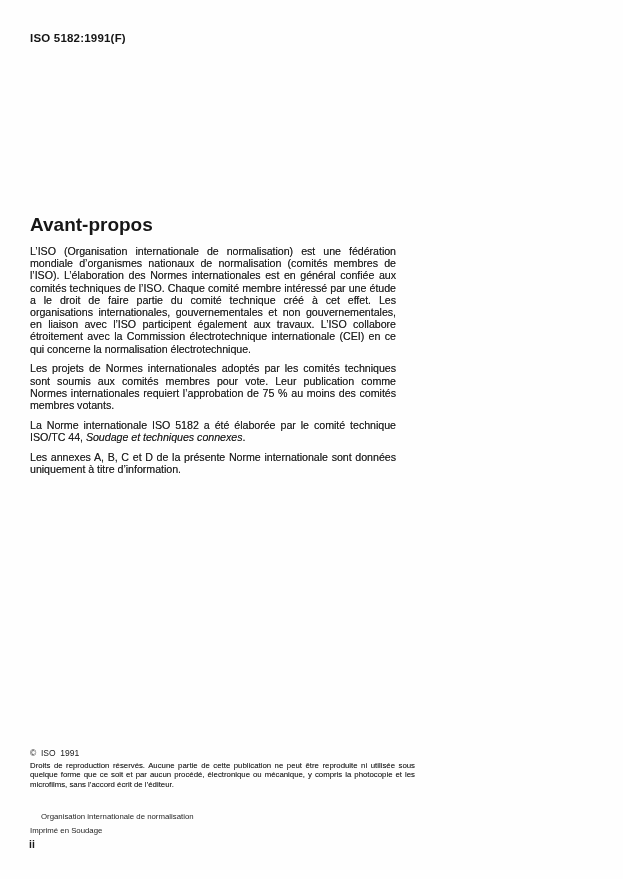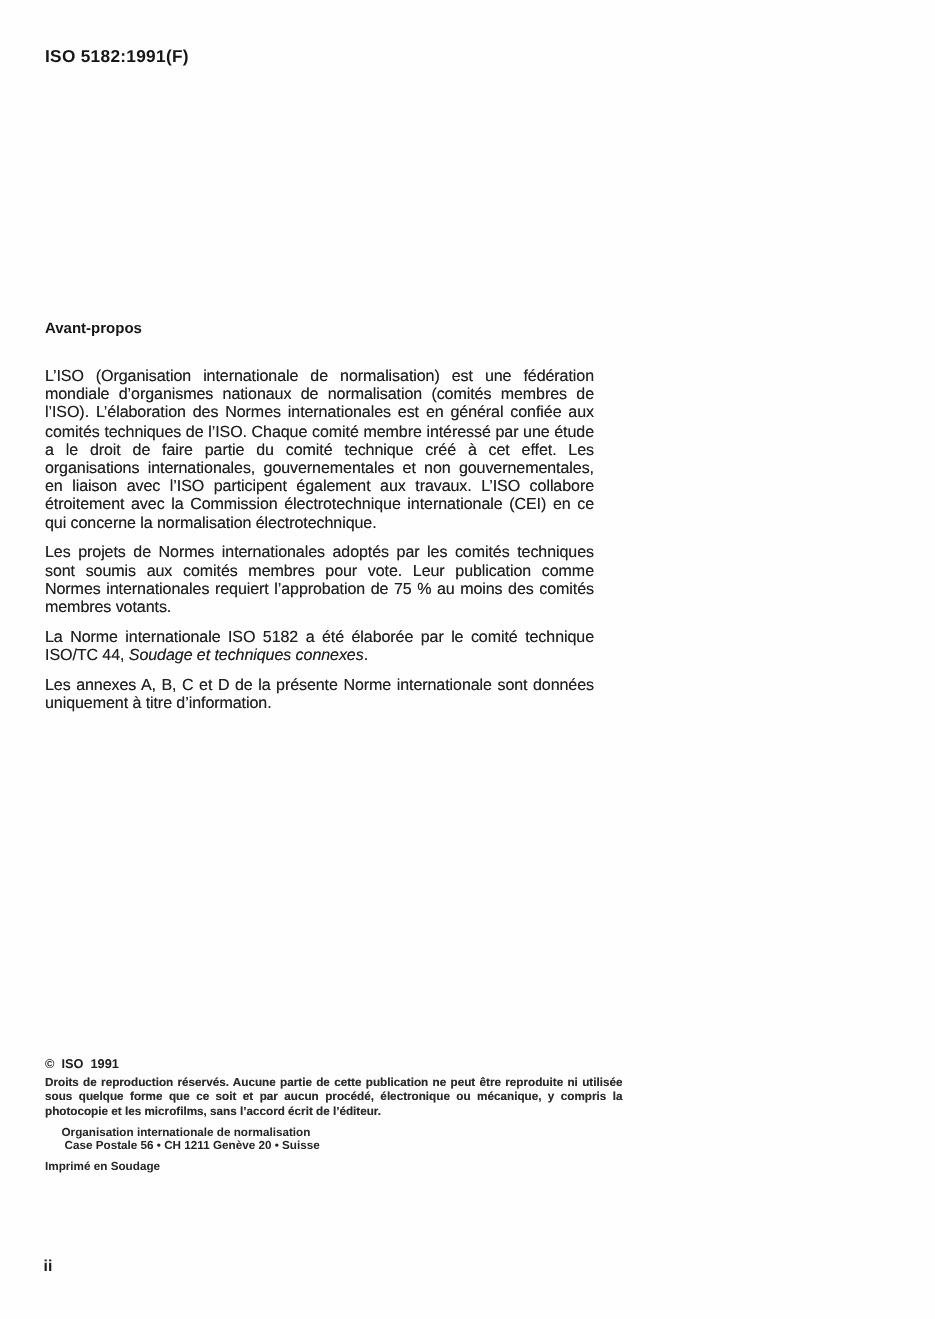--- a/index.html
+++ b/index.html
@@ -22,21 +22,21 @@
     top: 32px;
     font-size: 11.5px;
     font-weight: bold;
     letter-spacing: 0.2px;
     color: #161616;
   }
   .section-title {
     position: absolute;
     left: 30px;
     top: 214px;
-    font-size: 10px;
+    font-size: 19px;
     font-weight: bold;
     color: #161616;
   }
   .body-col {
     position: absolute;
     left: 30px;
     top: 245px;
     width: 366px;
   }
   .body-col p {
@@ -47,40 +47,39 @@
     letter-spacing: -0.05px;
     color: #202020;
     text-shadow: 0 0 0.35px rgba(20,20,20,0.55);
   }
   .italic {
     font-style: italic;
   }
   .copyright-block {
     position: absolute;
     left: 30px;
-    top: 704px;
+    top: 748px;
     width: 385px;
     color: #242424;
-    font-weight: bold;
   }
   .c-line {
     font-size: 8.5px;
     white-space: pre;
     margin-bottom: 3px;
     color: #202020;
   }
   .c-notice {
     font-size: 7.8px;
     line-height: 9.3px;
     text-align: justify;
     color: #2a2a2a;
     text-shadow: 0 0 0.3px rgba(30,30,30,0.5);
   }
   .c-org {
-    margin-top: 5px;
+    margin-top: 23px;
     margin-left: 11px;
     font-size: 7.8px;
     line-height: 9.3px;
   }
   .c-address {
     margin-left: 13px;
     font-size: 7.8px;
     line-height: 9.3px;
   }
   .c-printed {
@@ -111,19 +110,18 @@
     <p>L’ISO (Organisation internationale de normalisation) est une fédération mondiale d’organismes nationaux de normalisation (comités membres de l’ISO). L’élaboration des Normes internationales est en général confiée aux comités techniques de l’ISO. Chaque comité membre intéressé par une étude a le droit de faire partie du comité technique créé à cet effet. Les organisations internationales, gouvernementales et non gouvernementales, en liaison avec l’ISO participent également aux travaux. L’ISO collabore étroitement avec la Commission électrotechnique internationale (CEI) en ce qui concerne la normalisation électrotechnique.</p>
     <p>Les projets de Normes internationales adoptés par les comités techniques sont soumis aux comités membres pour vote. Leur publication comme Normes internationales requiert l’approbation de 75 % au moins des comités membres votants.</p>
     <p><span>La Norme internationale ISO 5182 a été élaborée par le comité technique ISO/TC 44, </span><span class="italic">Soudage et techniques connexes</span><span>.</span></p>
     <p>Les annexes A, B, C et D de la présente Norme internationale sont données uniquement à titre d’information.</p>
   </div>
 
   <div class="copyright-block">
     <div class="c-line">©  ISO  1991</div>
     <div class="c-notice">Droits de reproduction réservés. Aucune partie de cette publication ne peut être reproduite ni utilisée sous quelque forme que ce soit et par aucun procédé, électronique ou mécanique, y compris la photocopie et les microfilms, sans l’accord écrit de l’éditeur.</div>
     <div class="c-org">Organisation internationale de normalisation</div>
-    <div class="c-address">Case Postale 56 • CH 1211 Genève 20 • Suisse</div>
     <div class="c-printed">Imprimé en Soudage</div>
   </div>
 
   <div class="page-number">ii</div>
 
 </div>
 
 </body></html>

